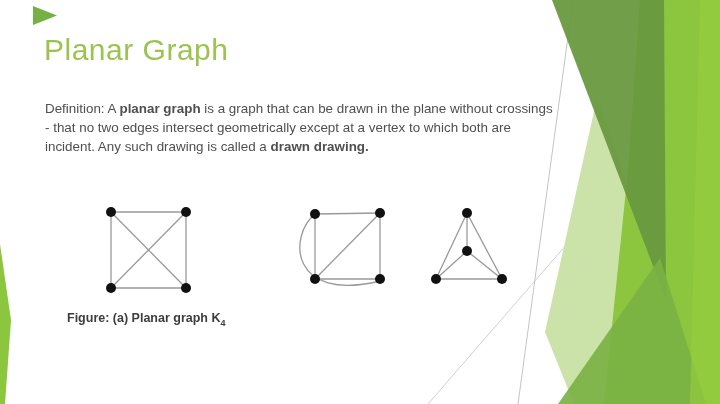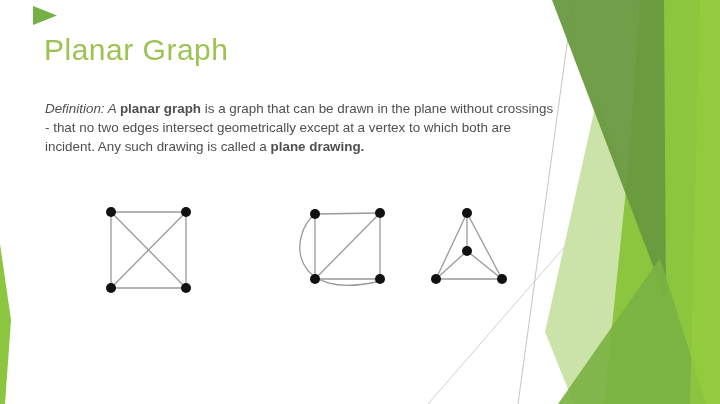--- a/index.html
+++ b/index.html
@@ -10,21 +10,21 @@
   .bg-deco{position:absolute;left:0;top:0;width:720px;height:404px;z-index:0;}
   .play-icon{position:absolute;left:33px;top:6px;z-index:2;}
   .slide-title{
     position:absolute;left:44px;top:33px;z-index:2;margin:0;
     font-size:30px;font-weight:400;color:#9cc351;letter-spacing:.5px;
   }
   .definition{
     position:absolute;left:45px;top:99px;width:512px;z-index:2;margin:0;
     font-size:13.4px;line-height:1.42;color:#4f4f4f;
   }
-  .definition .it{font-style:italic;}
+  .definition .it{}
   .definition .b{font-weight:bold;}
   .graphs-layer{position:absolute;left:0;top:0;width:720px;height:404px;z-index:1;}
   .caption{
     position:absolute;z-index:2;font-size:12.5px;font-weight:600;color:#3d3d3d;
     white-space:nowrap;
   }
   .caption sub{font-size:9px;}
   .caption-a{left:67px;top:311px;}
   .caption-b{left:290px;top:311px;}
 </style>
@@ -44,21 +44,21 @@
     <polygon points="0,244 11,320 5,404 0,404" fill="#8cc63e"></polygon>
   </svg>
 
   <svg class="play-icon" width="26" height="20" viewBox="0 0 26 20">
     <polygon points="0,0 24,9.5 0,19" fill="#74b043"></polygon>
   </svg>
 
   <h1 class="slide-title">Planar Graph</h1>
 
   <p class="definition">
-    <span class="it">Definition: A </span><span class="b">planar graph</span><span> is a graph that can be drawn in the plane without crossings - that no two edges intersect geometrically except at a vertex to which both are incident. Any such drawing is called a </span><span class="b">plane drawing.</span>
+    <span class="it">Definition: A </span><span class="b">planar graph</span><span> is a graph that can be drawn in the plane without crossings - that no two edges intersect geometrically except at a vertex to which both are incident. Any such drawing is called a </span><span class="b">drawn drawing.</span>
   </p>
 
   <svg id="graphs-svg" class="graphs-layer" viewBox="0 0 720 404">
       <line x1="111" y1="212" x2="186" y2="212" stroke="#999999" stroke-width="1.3"></line>
       <line x1="111" y1="212" x2="111" y2="288" stroke="#999999" stroke-width="1.3"></line>
       <line x1="186" y1="212" x2="186" y2="288" stroke="#999999" stroke-width="1.3"></line>
       <line x1="111" y1="288" x2="186" y2="288" stroke="#999999" stroke-width="1.3"></line>
       <line x1="111" y1="212" x2="186" y2="288" stroke="#999999" stroke-width="1.3"></line>
       <line x1="186" y1="212" x2="111" y2="288" stroke="#999999" stroke-width="1.3"></line>
       <circle cx="111" cy="212" r="5" fill="#111111"></circle>
@@ -80,14 +80,17 @@
       <line x1="436" y1="279" x2="502" y2="279" stroke="#999999" stroke-width="1.3"></line>
       <line x1="467" y1="213" x2="467" y2="251" stroke="#999999" stroke-width="1.3"></line>
       <line x1="436" y1="279" x2="467" y2="251" stroke="#999999" stroke-width="1.3"></line>
       <line x1="502" y1="279" x2="467" y2="251" stroke="#999999" stroke-width="1.3"></line>
       <circle cx="467" cy="213" r="5" fill="#111111"></circle>
       <circle cx="436" cy="279" r="5" fill="#111111"></circle>
       <circle cx="502" cy="279" r="5" fill="#111111"></circle>
       <circle cx="467" cy="251" r="5" fill="#111111"></circle>
     </svg>
 
+  <div class="caption caption-a">
+    <span>Figure: (a) Planar graph K</span><sub>4</sub>
+  </div>
 
 </div>
 
 </body></html>

